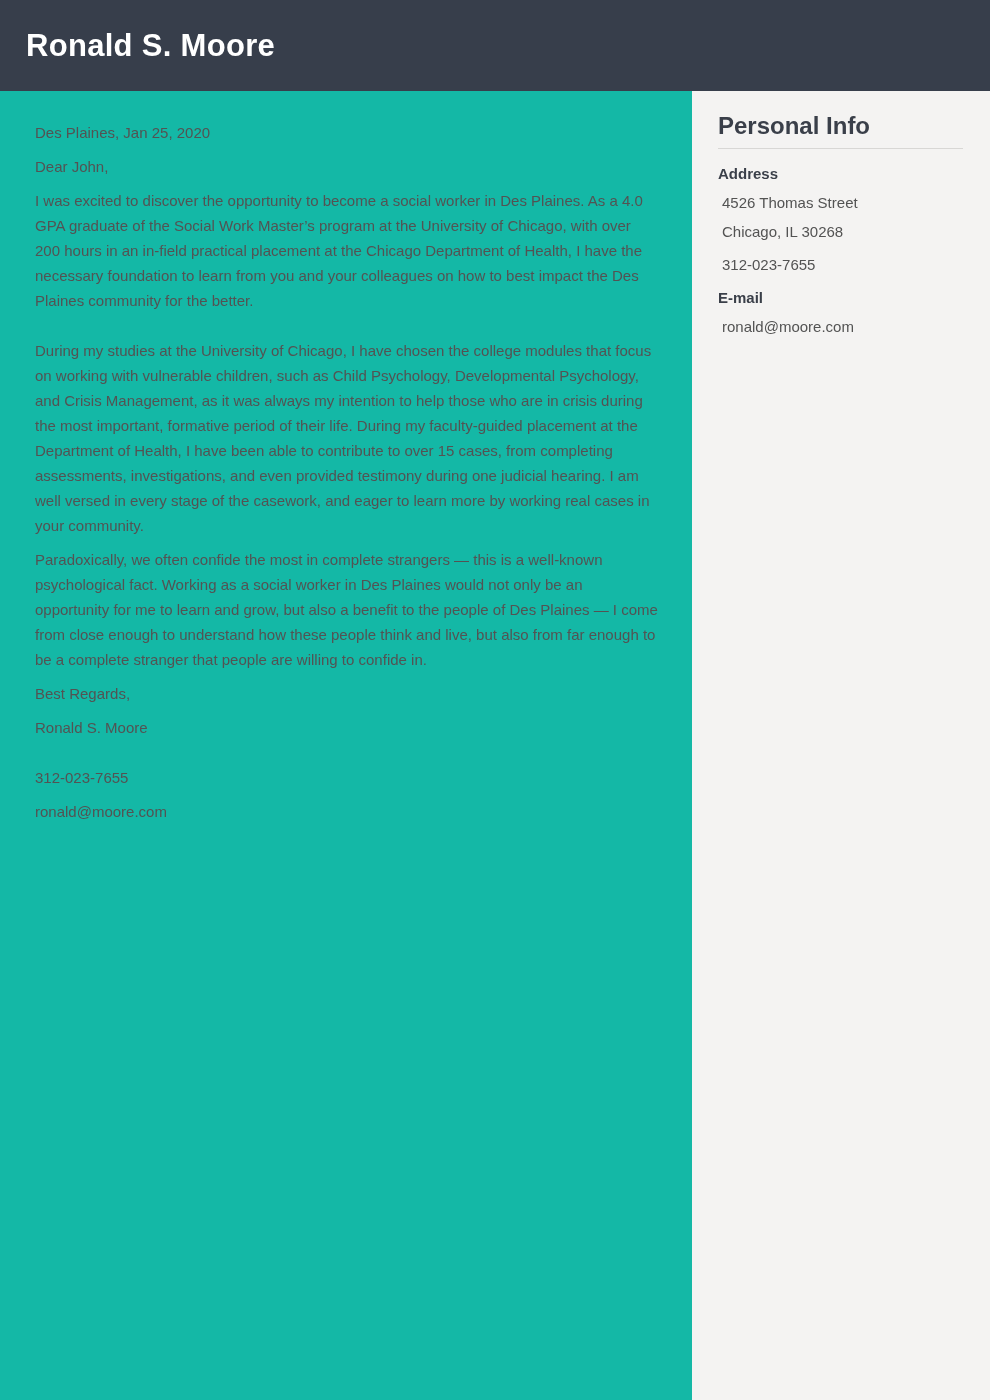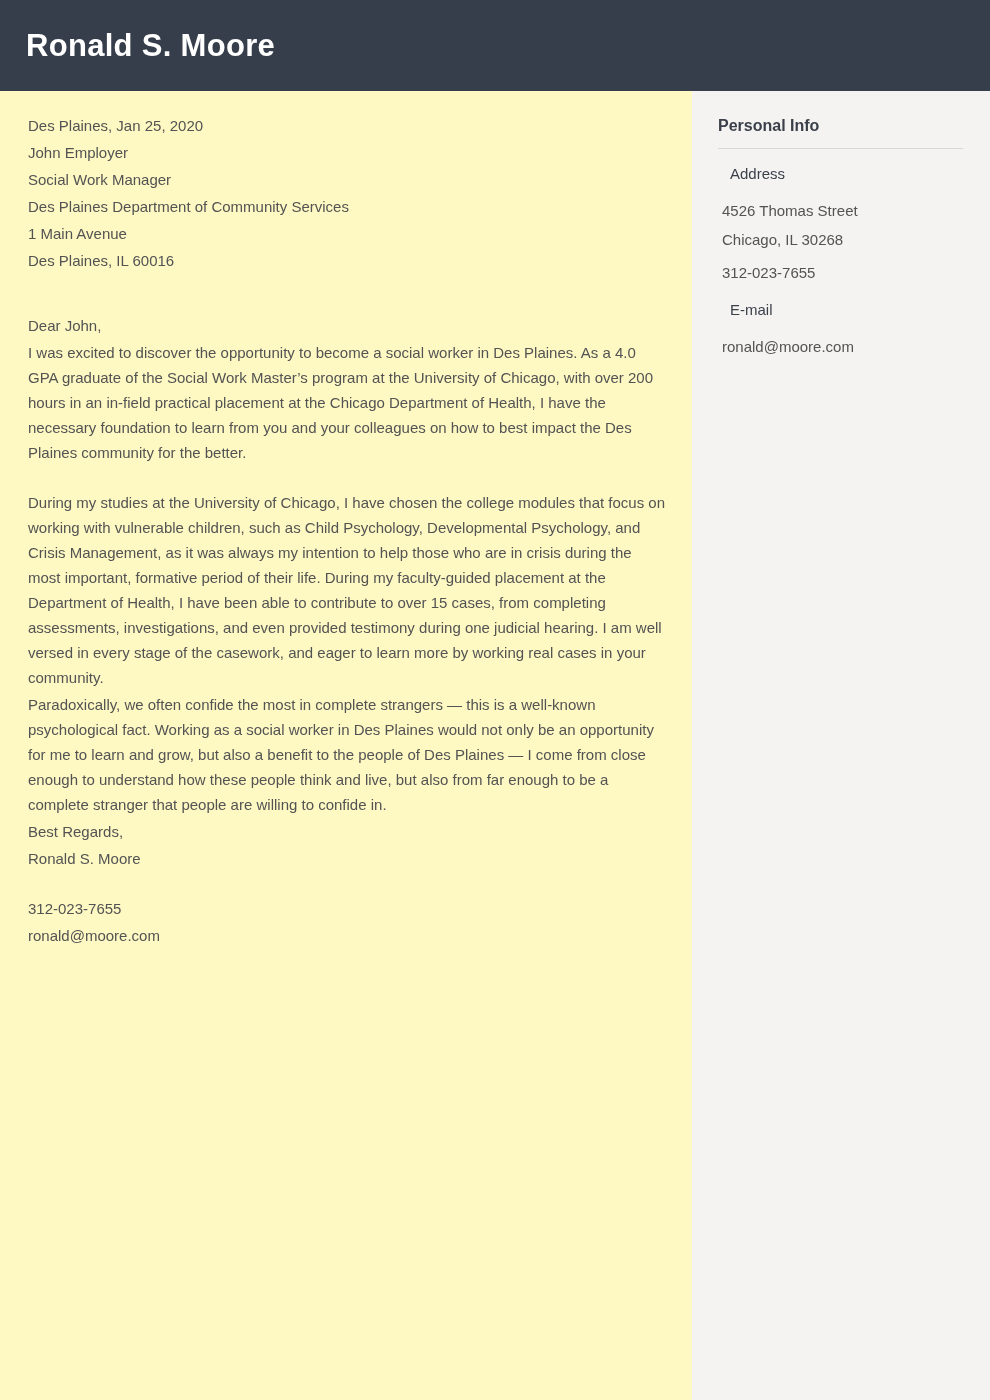--- a/index.html
+++ b/index.html
@@ -14,21 +14,21 @@
   html, body { margin: 0; padding: 0; }
   body {
     font-family: "Liberation Sans", sans-serif;
     background: #ffffff;
   }
   .page {
     width: 990px;
     height: 1400px;
     display: flex;
     flex-direction: column;
-    background: #fef9c3;
+    background: #14b8a6;
     overflow: hidden;
   }
   .header {
     flex: none;
     height: 91px;
     background: var(--header_bg);
     display: flex;
     align-items: center;
     padding: 0 26px;
   }
@@ -46,72 +46,65 @@
     min-height: 0;
   }
   .letter {
     width: 692px;
     flex: none;
     padding: 20px 24px 0 26px;
     color: var(--body_text);
     font-size: 15px;
     line-height: 25px;
   }
-  .letter p { margin: 2px; }
+  .letter p { margin: 9px; }
   .letter-date { margin: 0 0 40px 0; }
   .recipient-block { margin: 0 0 40px 0; }
   .para-block { margin: 0 0 25px 0; }
   .sidebar {
     flex: 1;
     background: var(--sidebar_bg);
     padding: 22px 27px 0 26px;
     color: var(--body_text);
     font-size: 15px;
     line-height: 25px;
   }
   .sidebar h2 {
     margin: 0;
     padding-bottom: 10px;
     border-bottom: 1px solid var(--divider);
-    font-size: 16px;
+    font-size: 24px;
     font-weight: 700;
     color: var(--heading_text);
   }
   .info-group { margin-top: 12px; }
   .info-group + .info-group { margin-top: 8px; }
   .info-group h3 {
-    margin: 12px;
+    margin: 0;
     font-size: 15px;
     line-height: 25px;
-    font-weight: 400;
+    font-weight: 700;
     color: var(--heading_text);
   }
   .info-group p { margin: 4px; }
 </style>
 </head>
 <body>
 
 <div class="page">
 
   <header class="header">
     <h1>Ronald S. Moore</h1>
   </header>
 
   <div class="content">
 
     <main class="letter">
       <p class="letter-date">Des Plaines, Jan 25, 2020</p>
 
-      <div class="recipient-block">
-        <p>John Employer</p>
-        <p>Social Work Manager</p>
-        <p>Des Plaines Department of Community Services</p>
-        <p>1 Main Avenue</p>
-        <p>Des Plaines, IL 60016</p>
-      </div>
 
       <div class="para-block">
         <p>Dear John,</p>
         <p>I was excited to discover the opportunity to become a social worker in Des Plaines. As a 4.0 GPA graduate of the Social Work Master’s program at the University of Chicago, with over 200 hours in an in-field practical placement at the Chicago Department of Health, I have the necessary foundation to learn from you and your colleagues on how to best impact the Des Plaines community for the better.</p>
       </div>
 
       <p class="para-block">During my studies at the University of Chicago, I have chosen the college modules that focus on working with vulnerable children, such as Child Psychology, Developmental Psychology, and Crisis Management, as it was always my intention to help those who are in crisis during the most important, formative period of their life. During my faculty-guided placement at the Department of Health, I have been able to contribute to over 15 cases, from completing assessments, investigations, and even provided testimony during one judicial hearing. I am well versed in every stage of the casework, and eager to learn more by working real cases in your community.</p>
 
       <p class="para-block">Paradoxically, we often confide the most in complete strangers — this is a well-known psychological fact. Working as a social worker in Des Plaines would not only be an opportunity for me to learn and grow, but also a benefit to the people of Des Plaines — I come from close enough to understand how these people think and live, but also from far enough to be a complete stranger that people are willing to confide in.</p>
 

